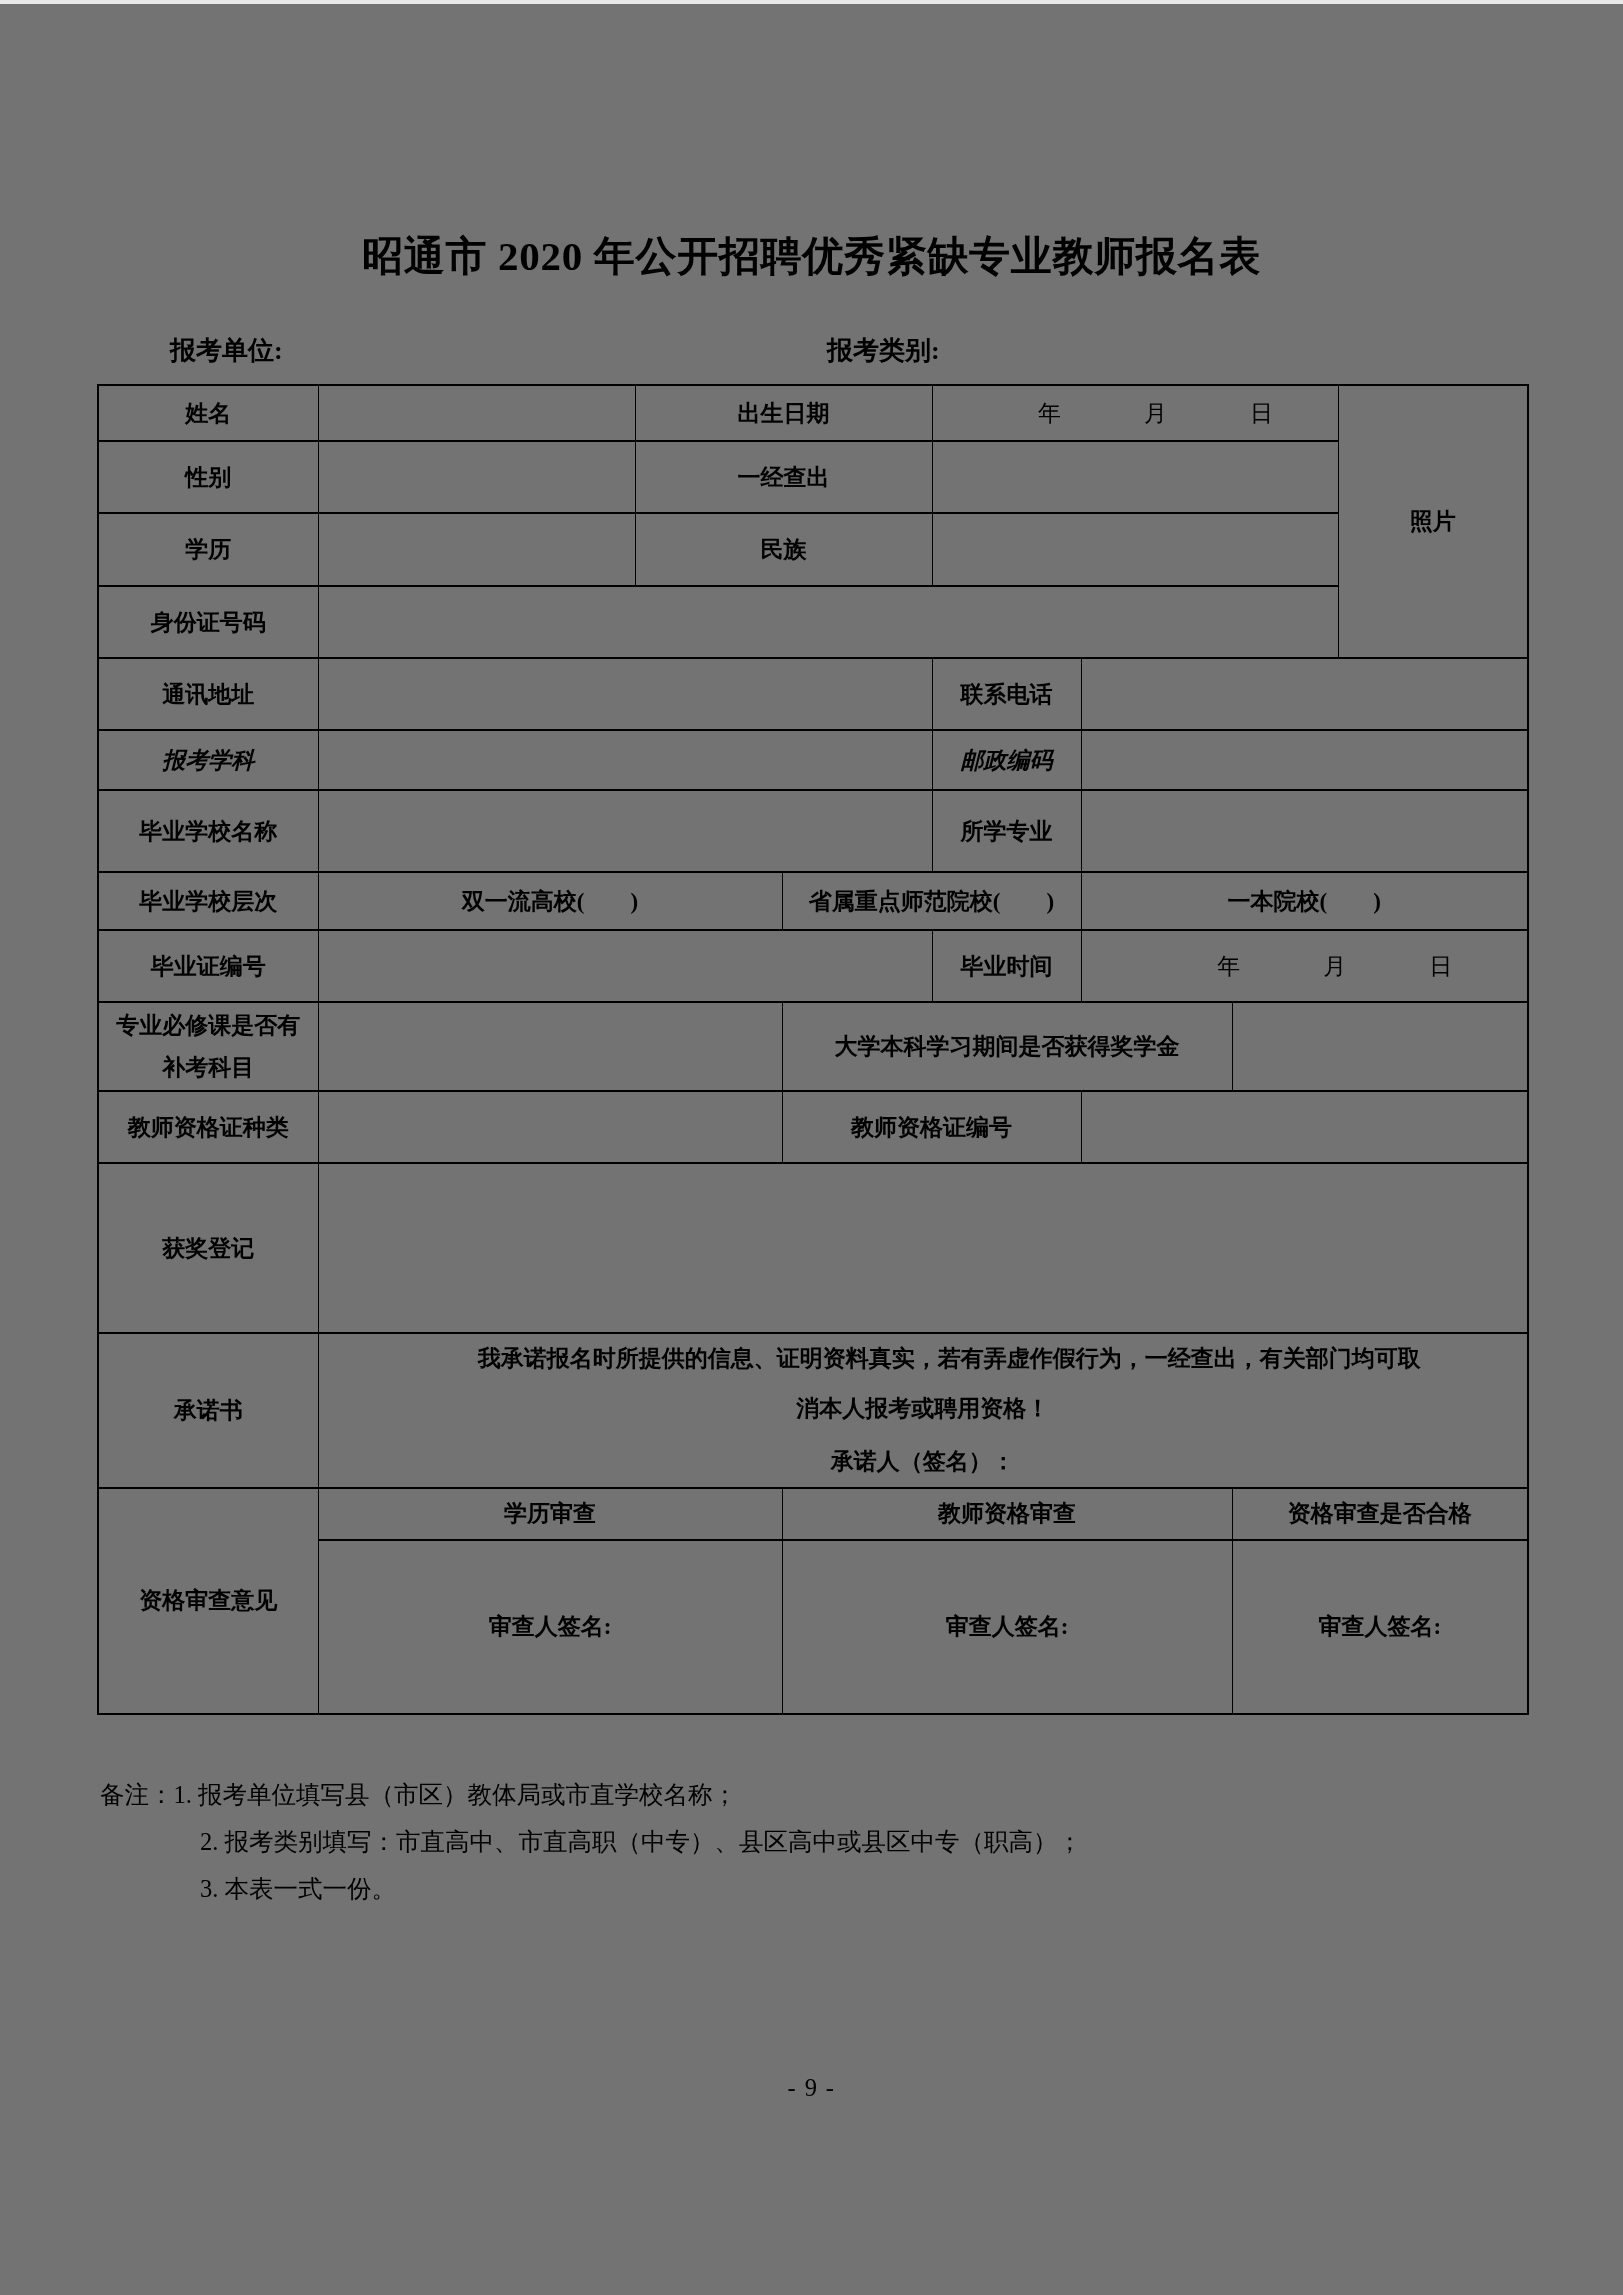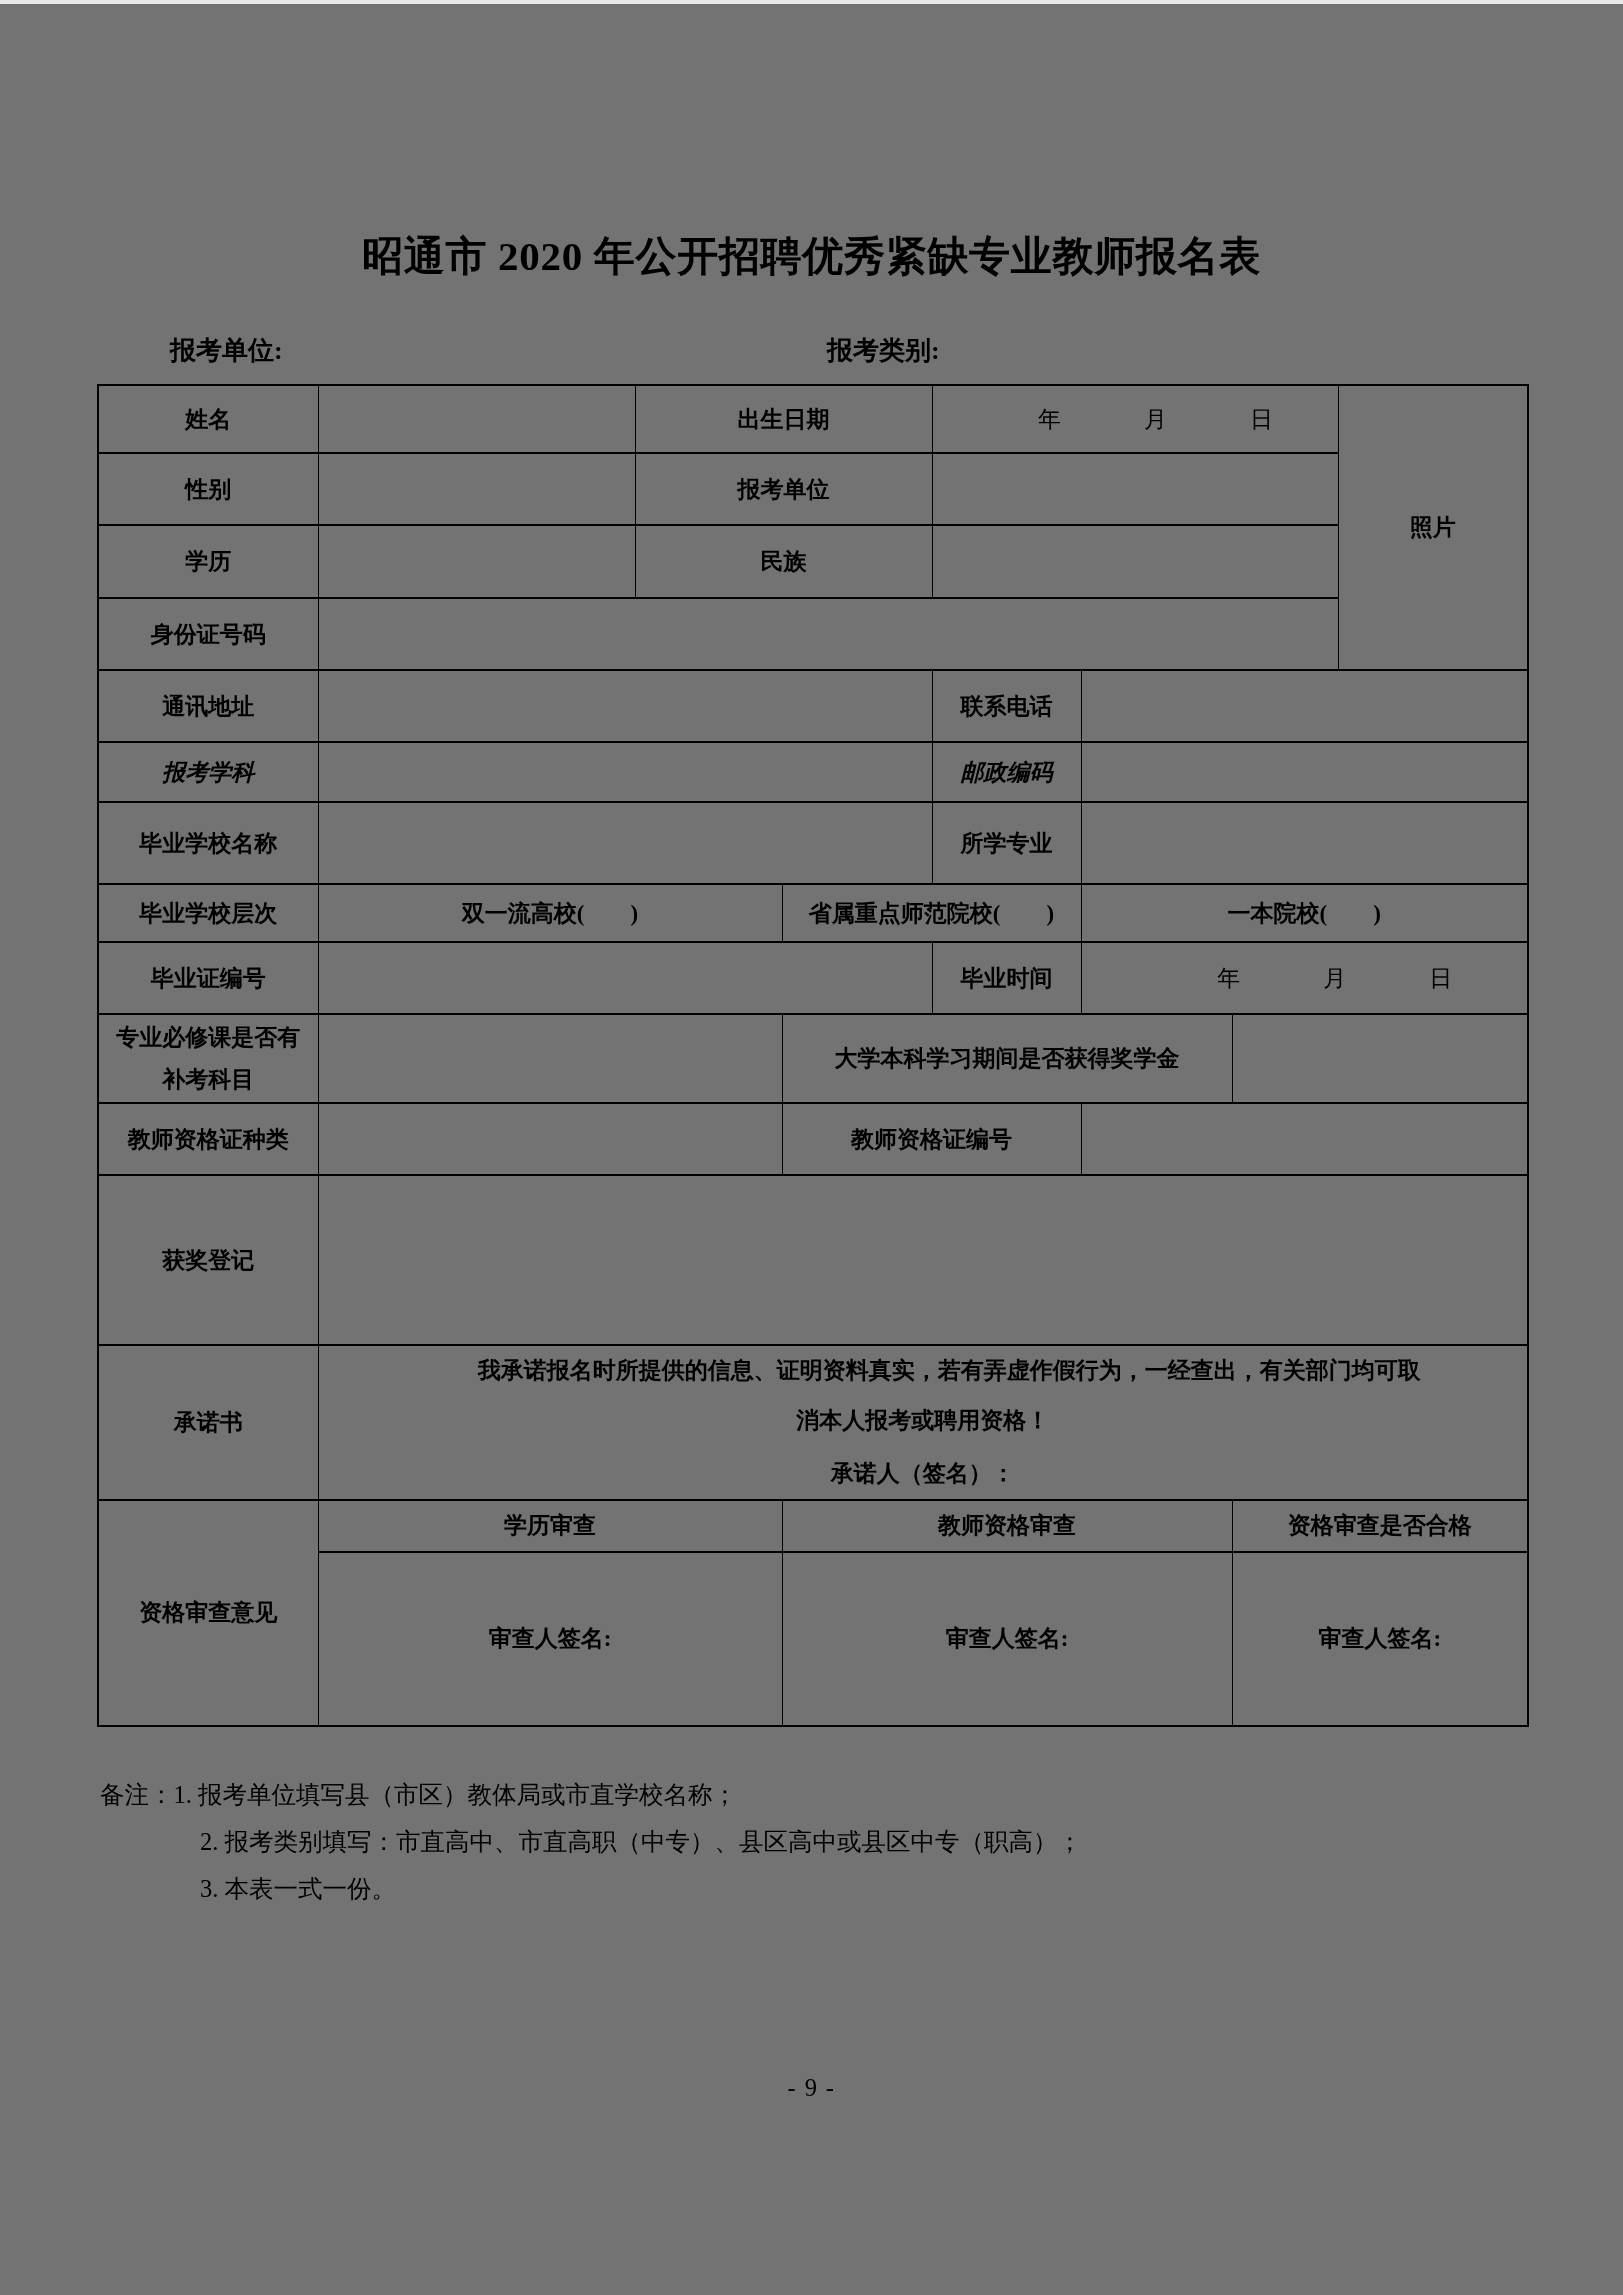--- a/index.html
+++ b/index.html
@@ -50,21 +50,21 @@
     text-align: center;
     vertical-align: middle;
     font-size: 23px;
     font-weight: bold;
     padding: 0;
     overflow: hidden;
   }
   
   table.form { border: 2.7px solid #000; }
 
-  tr.r1  { height: 68px; padding-left: 8px; }
+  tr.r1  { height: 56px; padding-left: 8px; }
   tr.r2  { height: 72px; }
   tr.r3  { height: 73px; }
   tr.r4  { height: 72px; }
   tr.r5  { height: 72px; }
   tr.r6  { height: 60px; font-style: italic; }
   tr.r7  { height: 82px; }
   tr.r8  { height: 58px; }
   tr.r9  { height: 72px; }
   tr.r10 { height: 89px; }
   tr.r11 { height: 72px; }
@@ -165,21 +165,21 @@
           <span>月</span>
           <span>日</span>
         </div>
       </td>
       <td class="val" rowspan="4">照片</td>
     </tr>
 
     <tr class="r2">
       <td class="lbl">性别</td>
       <td class="val"></td>
-      <td class="lbl" colspan="2">报考单位</td>
+      <td class="lbl" colspan="2">一经查出</td>
       <td class="val" colspan="3"></td>
     </tr>
 
     <tr class="r3">
       <td class="lbl">学历</td>
       <td class="val"></td>
       <td class="lbl" colspan="2">民族</td>
       <td class="val" colspan="3"></td>
     </tr>
 

